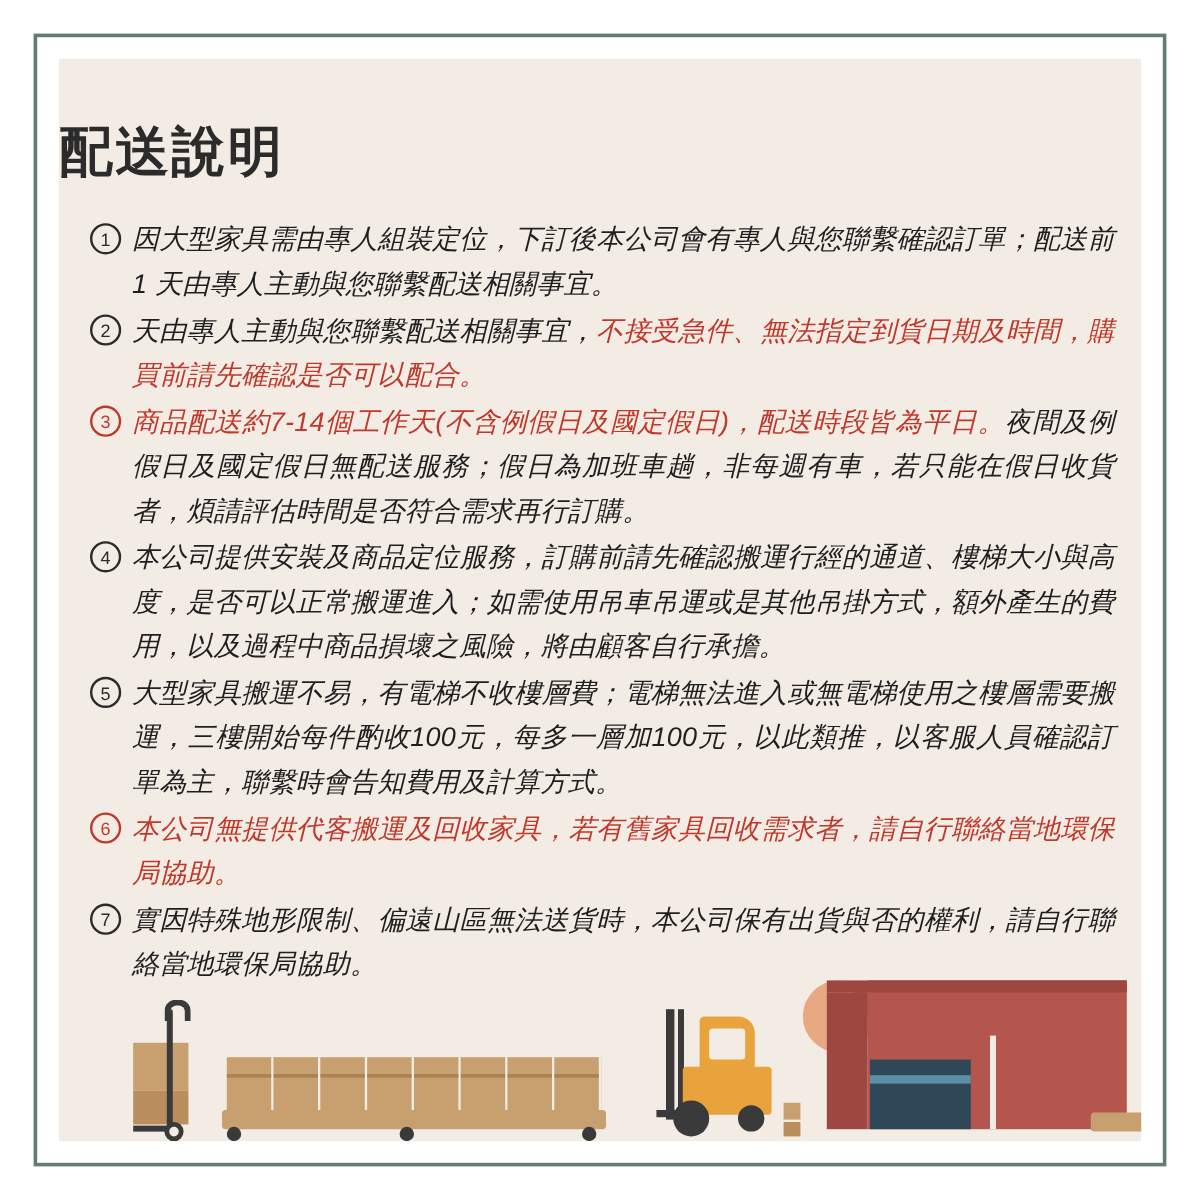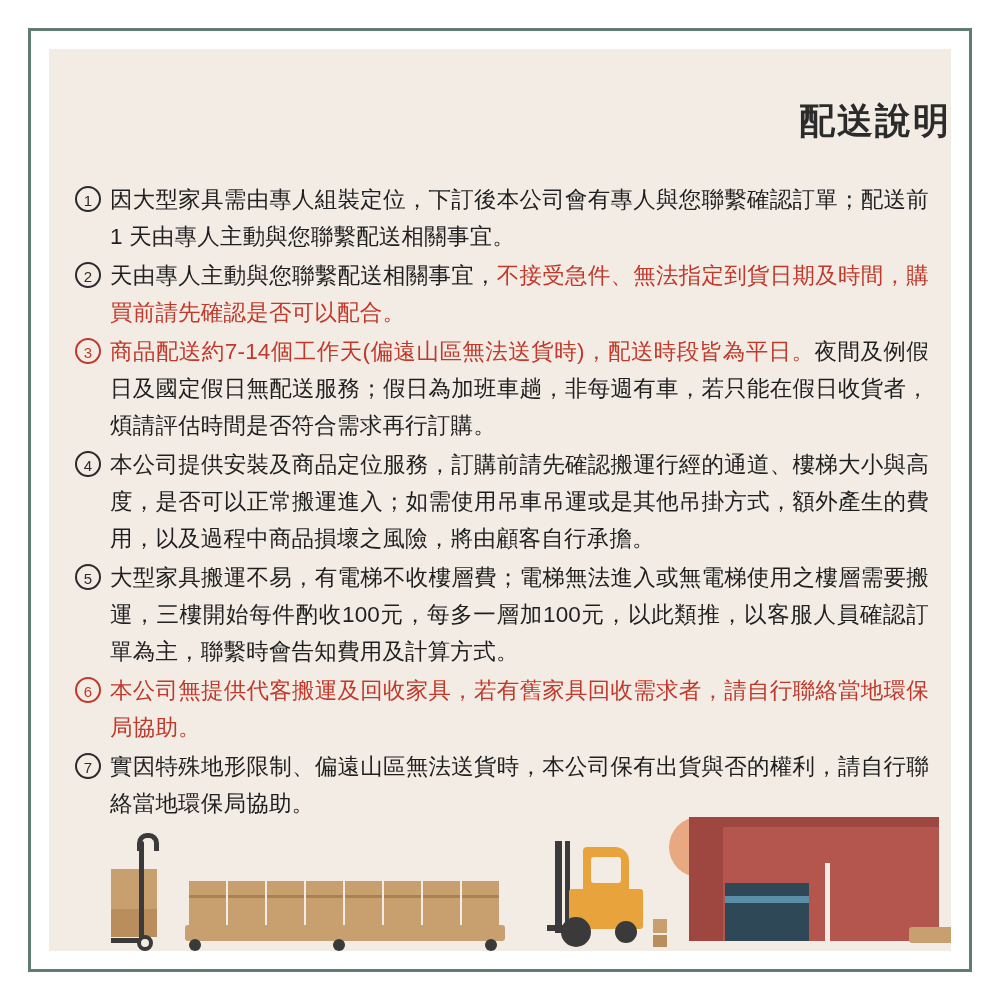--- a/index.html
+++ b/index.html
@@ -37,22 +37,22 @@
     right: 18px;
     bottom: 18px;
     background: #f3ece5;
     overflow: hidden;
   }
   #title {
     position: absolute;
     left: 0;
     right: 0;
     top: 48px;
-    text-align: right;
-    font-size: 36px;
+    text-align: left;
+    font-size: 45px;
     font-weight: bold;
     color: #2b2b2b;
     letter-spacing: 2px;
   }
   #list {
     position: absolute;
     left: 26px;
     right: 22px;
     top: 132px;
   }
@@ -80,20 +80,21 @@
     border-color: #c0392b;
     color: #c0392b;
   }
   .body {
     flex: 1 1 auto;
     font-size: 22.5px;
     line-height: 37px;
     color: #1f1f1f;
     letter-spacing: 0.2px;
     text-align: justify;
+    font-style: italic;
   }
   .red { color: #c0392b; }
   .black { color: #1f1f1f; }
 
   
   #illus {
     position: absolute;
     left: 0;
     right: 0;
     bottom: 0;
@@ -177,21 +178,21 @@
           <div class="item">
             <div class="num">1</div>
             <div class="body"><span class="black">因大型家具需由專人組裝定位，下訂後本公司會有專人與您聯繫確認訂單；配送前 1 天由專人主動與您聯繫配送相關事宜。</span></div>
           </div>
           <div class="item">
             <div class="num">2</div>
             <div class="body"><span class="black">天由專人主動與您聯繫配送相關事宜，</span><span class="red">不接受急件、無法指定到貨日期及時間，購買前請先確認是否可以配合。</span></div>
           </div>
           <div class="item">
             <div class="num red">3</div>
-            <div class="body"><span class="red">商品配送約7-14個工作天(偏遠山區無法送貨時)，配送時段皆為平日。</span><span class="black">夜間及例假日及國定假日無配送服務；假日為加班車趟，非每週有車，若只能在假日收貨者，煩請評估時間是否符合需求再行訂購。</span></div>
+            <div class="body"><span class="red">商品配送約7-14個工作天(不含例假日及國定假日)，配送時段皆為平日。</span><span class="black">夜間及例假日及國定假日無配送服務；假日為加班車趟，非每週有車，若只能在假日收貨者，煩請評估時間是否符合需求再行訂購。</span></div>
           </div>
           <div class="item">
             <div class="num">4</div>
             <div class="body"><span class="black">本公司提供安裝及商品定位服務，訂購前請先確認搬運行經的通道、樓梯大小與高度，是否可以正常搬運進入；如需使用吊車吊運或是其他吊掛方式，額外產生的費用，以及過程中商品損壞之風險，將由顧客自行承擔。</span></div>
           </div>
           <div class="item">
             <div class="num">5</div>
             <div class="body"><span class="black">大型家具搬運不易，有電梯不收樓層費；電梯無法進入或無電梯使用之樓層需要搬運，三樓開始每件酌收100元，每多一層加100元，以此類推，以客服人員確認訂單為主，聯繫時會告知費用及計算方式。</span></div>
           </div>
           <div class="item">

